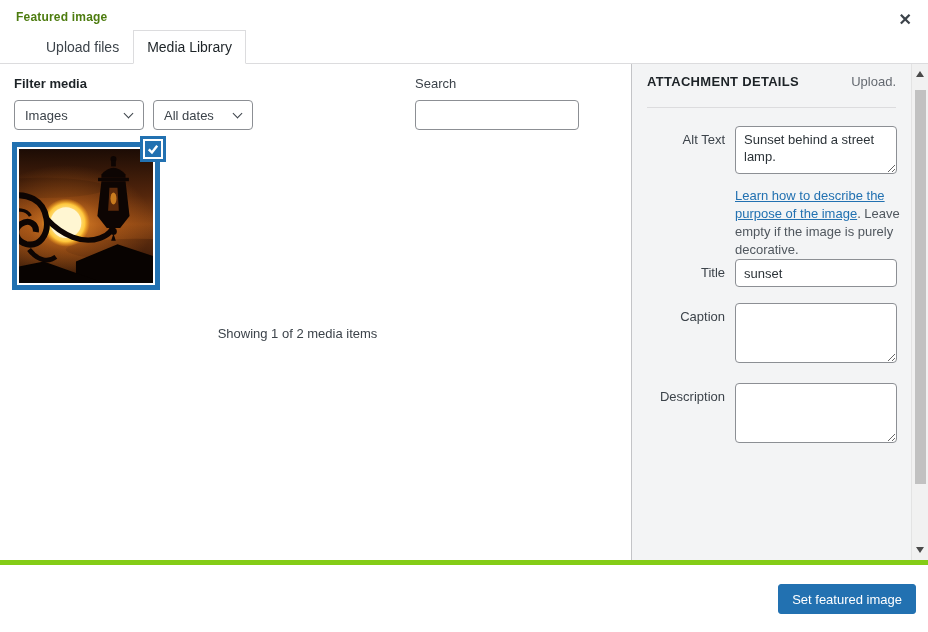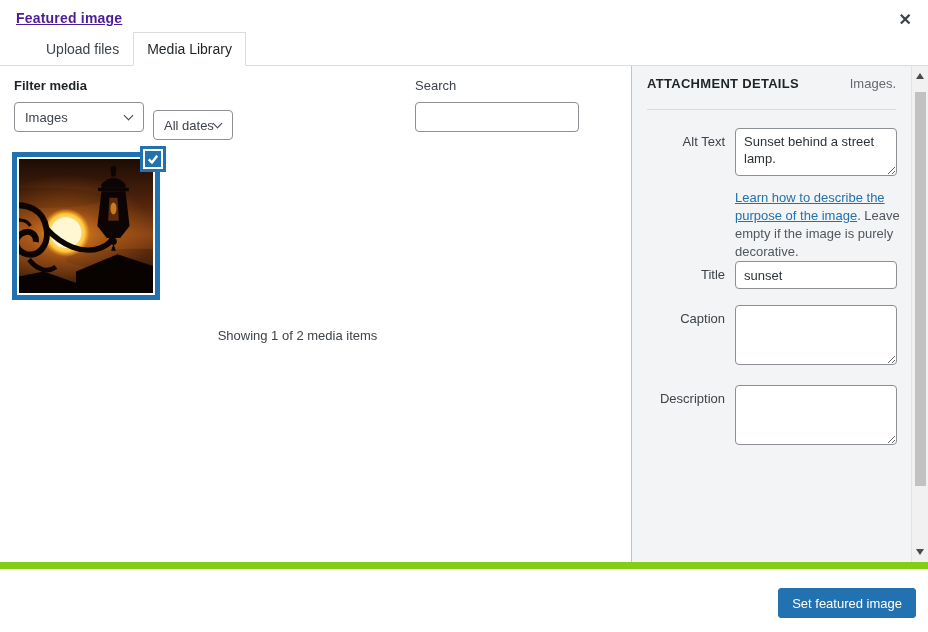--- a/index.html
+++ b/index.html
@@ -6,21 +6,21 @@
   html, body { width: 928px; height: 632px; overflow: hidden; }
   body {
     font-family: "Liberation Sans", sans-serif;
     background: #fff;
     color: #3c434a;
     position: relative;
   }
 
   
   .modal-header { padding: 10px 16px 6px 16px; position: relative; }
-  .modal-title { font-size: 14px; font-weight: 700; color: #4c1d95; letter-spacing: .2px; text-decoration: underline; }
+  .modal-title { font-size: 12px; font-weight: 700; color: #4d7c0f; letter-spacing: .2px; }
   .close-btn {
     position: absolute; top: 10px; right: 14px;
     font-size: 16px; font-weight: 700; color: #3c434a;
     cursor: pointer; line-height: 1; padding: 2px;
   }
 
   
   .tab-bar {
     padding-left: 32px; border-bottom: 1px solid #dcdcde;
     display: flex; align-items: flex-end; height: 34px; position: relative;
@@ -47,21 +47,21 @@
   .filter-label, .search-label { font-size: 13px; margin-bottom: 9px; display: block; }
   .filter-label { font-weight: 700; color: #1d2327; }
   .search-label { font-weight: 400; color: #3c434a; }
   .select-row { display: flex; gap: 9px; }
   .fake-select {
     height: 30px; border: 1px solid #8c8f94; border-radius: 4px; background: #fff;
     display: flex; align-items: center; font-size: 13px; color: #3c434a;
     padding: 0 10px; cursor: pointer; position: relative;
   }
   .fake-select.type-select { width: 130px; }
-  .fake-select.date-select { width: 80px; margin-top: 8px; }
+  .fake-select.date-select { width: 100px; }
   .chevron {
     width: 7px; height: 7px; border-right: 1.6px solid #3c434a; border-bottom: 1.6px solid #3c434a;
     transform: rotate(45deg); position: absolute; right: 11px; top: 9px;
   }
   .search-box { width: 164px; }
   .search-input {
     width: 164px; height: 30px; border: 1px solid #8c8f94; border-radius: 4px;
     font-size: 13px; padding: 0 8px; font-family: "Liberation Sans", sans-serif;
     background: #fff; color: #3c434a;
   }
@@ -125,21 +125,21 @@
   }
   .sb-arrow { position: absolute; left: 4px; width: 0; height: 0; cursor: pointer; }
   .sb-up { top: 7px; border-left: 4px solid transparent; border-right: 4px solid transparent; border-bottom: 6px solid #4a4a4a; }
   .sb-down { bottom: 7px; border-left: 4px solid transparent; border-right: 4px solid transparent; border-top: 6px solid #4a4a4a; }
   .sb-thumb {
     position: absolute; top: 26px; left: 3px; width: 11px; height: 394px;
     background: #c1c1c1; cursor: pointer;
   }
 
   
-  .footer { height: 57px; border-top: 7px solid #84cc16; position: relative; background: #fff; }
+  .footer { height: 57px; border-top: 5px solid #84cc16; position: relative; background: #fff; }
   .primary-btn {
     position: absolute; right: 12px; top: 19px; height: 30px; padding: 0 13px;
     background: #2271b1; border: 1px solid #2271b1; border-radius: 3px;
     color: #fff; font-size: 13px; font-family: "Liberation Sans", sans-serif;
     cursor: pointer;
   }
 </style>
 </head>
 <body>
 
@@ -244,21 +244,21 @@
         </svg>
       </div>
     </div>
 
     <div class="count-text">Showing 1 of 2 media items</div>
   </div>
 
   <div class="right-pane">
     <div class="details-header">
       <span class="details-title">ATTACHMENT DETAILS</span>
-      <span class="saved-text">Images.</span>
+      <span class="saved-text">Upload.</span>
     </div>
 
 
     <hr class="divider">
 
     <div class="setting-row">
       <div class="setting-label">Alt Text</div>
       <div class="setting-field">
         <textarea class="wp-textarea alt-textarea" style="">Sunset behind a street lamp.</textarea>
       </div>

